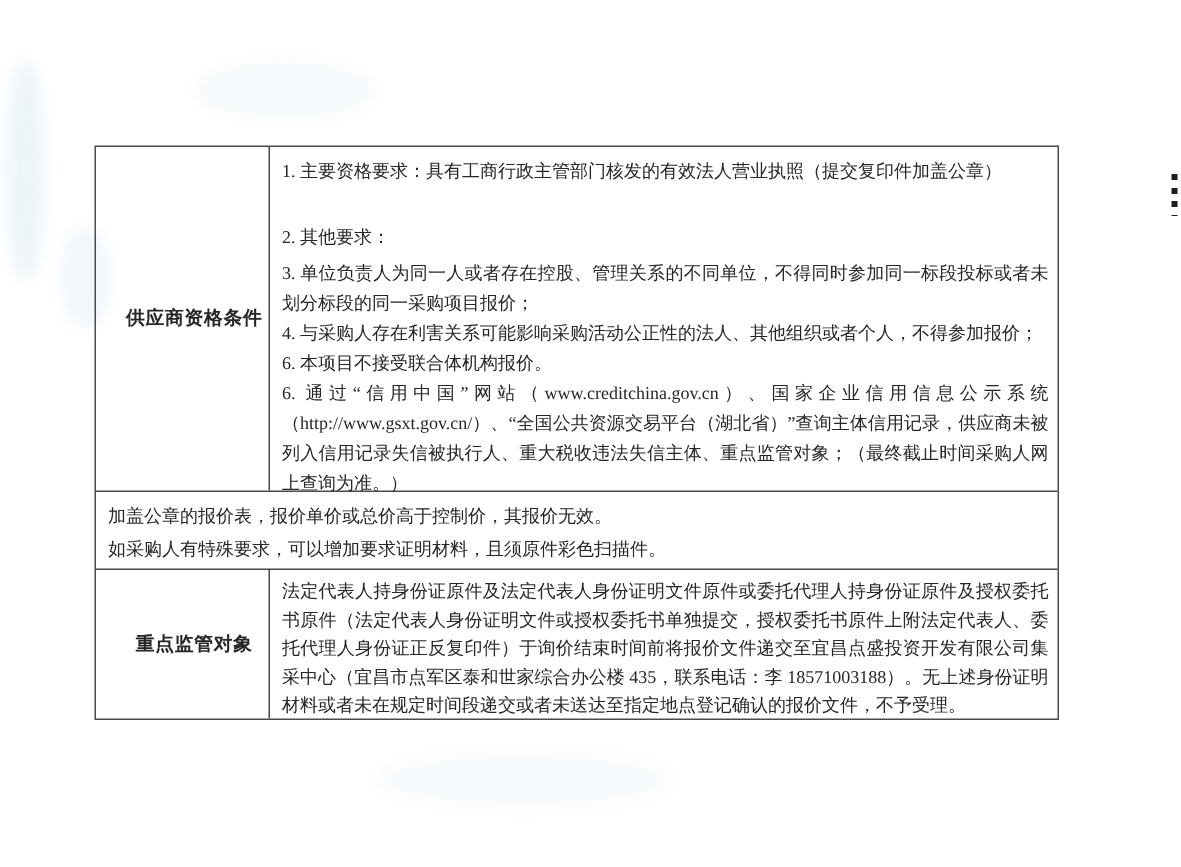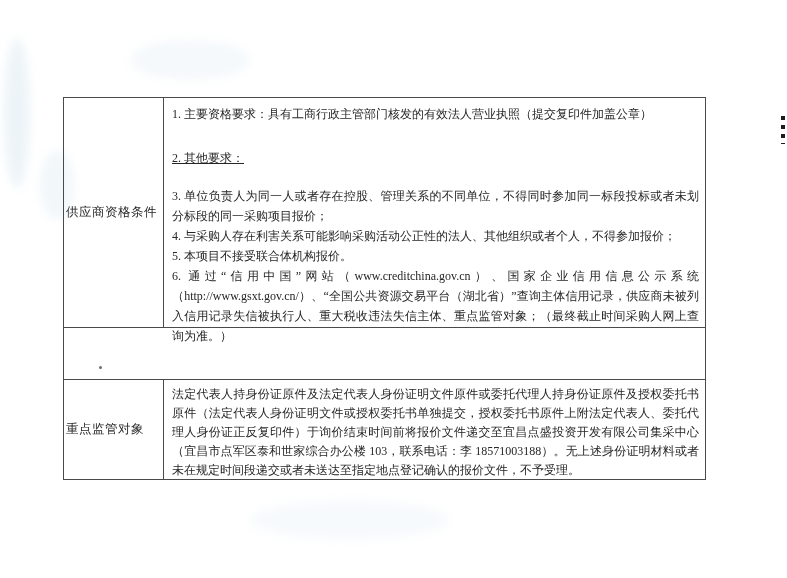--- a/index.html
+++ b/index.html
@@ -31,39 +31,40 @@
     border:1px solid #4a4a4a;
     box-sizing:border-box;
     background:transparent;
   }
   .trow{display:flex;box-sizing:border-box;}
   .trow + .trow{border-top:1px solid #4a4a4a;}
   .cell{box-sizing:border-box;}
   .label-cell{
     width:100px;min-width:100px;
     border-right:1px solid #4a4a4a;
-    display:flex;align-items:center;
+    display:flex;align-items:center;justify-content:center;
     text-align:center;
-    font-weight:400;font-size:12.5px;letter-spacing:.5px;
+    font-weight:700;font-size:12.5px;letter-spacing:.5px;
     padding:2px;
+    margin-left:16px;
   }
   .content-cell{
     flex:1;
     padding:6px 6px 0 8px;
     font-size:12px;line-height:20px;
     text-align:justify;
   }
   .r1{height:229px;}
   .r2{height:52px;}
   .r3{height:100px;}
   .r2 .content-cell{line-height:22px;padding-top:5px;}
   .r3 .content-cell{line-height:19px;padding-top:5px;}
   .para{margin:0;}
   .gap-lg{margin-bottom:24px;}
-  .gap-md{margin-bottom:18px;text-decoration:underline;}
+  .gap-md{margin-bottom:4px;}
   .u{text-underline-offset:3px;text-decoration-thickness:1px;}
 </style>
 </head>
 <body>
 
 <div class="page">
 
   <div class="smudge s1"></div>
   <div class="smudge s2"></div>
   <div class="smudge s3"></div>
@@ -75,31 +76,35 @@
 
     <div class="trow r1">
       <div class="cell label-cell">
         <span>供应商资格条件</span>
       </div>
       <div class="cell content-cell">
         <p class="para gap-lg">1. 主要资格要求：具有工商行政主管部门核发的有效法人营业执照（提交复印件加盖公章）</p>
         <p class="para gap-md">2. 其他要求：</p>
         <p class="para">3. 单位负责人为同一人或者存在控股、管理关系的不同单位，不得同时参加同一标段投标或者未划分标段的同一采购项目报价；</p>
         <p class="para">4. 与采购人存在利害关系可能影响采购活动公正性的法人、其他组织或者个人，不得参加报价；</p>
-        <p class="para">5. 本项目不接受联合体机构报价。</p>
+        <p class="para">6. 本项目不接受联合体机构报价。</p>
         <p class="para">6. 通过“信用中国”网站（www.creditchina.gov.cn）、国家企业信用信息公示系统（http://www.gsxt.gov.cn/）、“全国公共资源交易平台（湖北省）”查询主体信用记录，供应商未被列入信用记录失信被执行人、重大税收违法失信主体、重点监管对象；（最终截止时间采购人网上查询为准。）</p>
       </div>
     </div>
 
     <div class="trow r2">
+      <div class="cell content-cell">
+        <p class="para">加盖公章的报价表，报价单价或总价高于控制价，其报价无效。</p>
+        <p class="para">如采购人有特殊要求，可以增加要求证明材料，且须原件彩色扫描件。</p>
+      </div>
     </div>
 
     <div class="trow r3">
       <div class="cell label-cell">
         <span>重点监管对象</span>
       </div>
       <div class="cell content-cell">
-        <p class="para"><span>法定代表人持身份证原件及法定代表人身份证明文件原件或委托代理人持身份证原件及授权委托书原件（法定代表人身份证明文件或授权委托书单独提交，授权委托书原件上附法定代表人、委托代理人身份证正反复印件）于询价结束时间前将报价文件递交至</span><span class="u">宜昌点盛投资开发有限公司集采中心</span><span>（</span><span class="u">宜昌市点军区泰和世家综合办公楼 103，联系电话：李 18571003188）</span><span>。无上述身份证明材料或者未在规定时间段递交或者未送达至指定地点登记确认的报价文件，不予受理。</span></p>
+        <p class="para"><span>法定代表人持身份证原件及法定代表人身份证明文件原件或委托代理人持身份证原件及授权委托书原件（法定代表人身份证明文件或授权委托书单独提交，授权委托书原件上附法定代表人、委托代理人身份证正反复印件）于询价结束时间前将报价文件递交至</span><span class="u">宜昌点盛投资开发有限公司集采中心</span><span>（</span><span class="u">宜昌市点军区泰和世家综合办公楼 435，联系电话：李 18571003188）</span><span>。无上述身份证明材料或者未在规定时间段递交或者未送达至指定地点登记确认的报价文件，不予受理。</span></p>
       </div>
     </div>
 
   </div>
 </div>
 
 </body></html>

